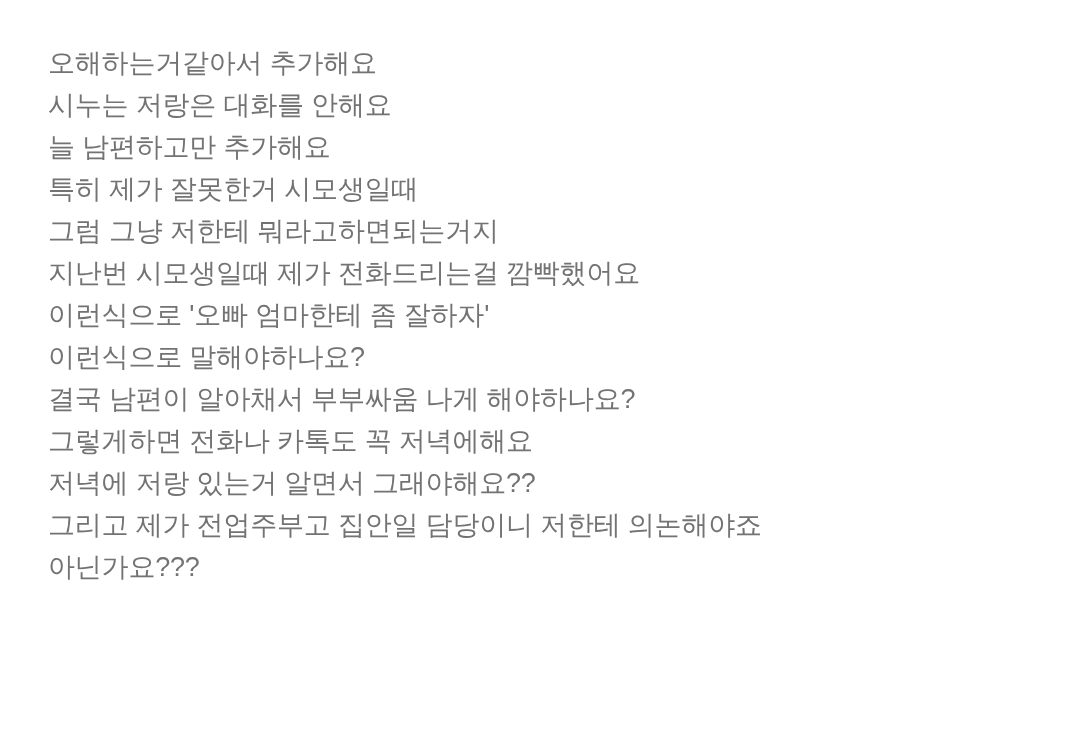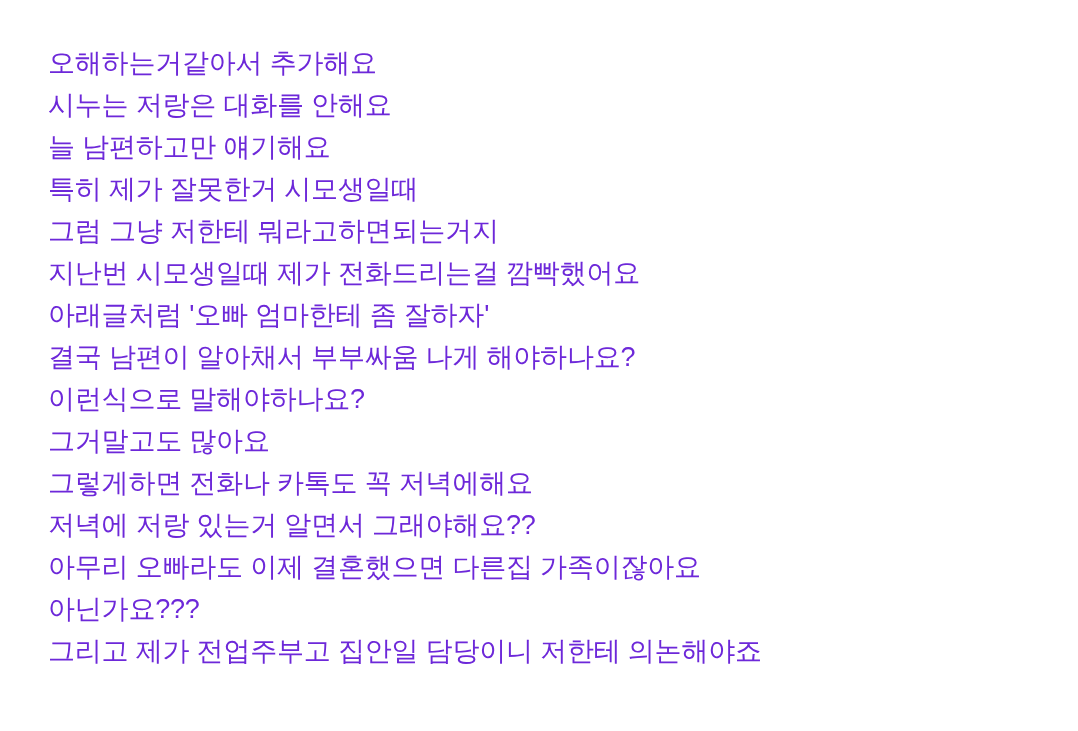--- a/index.html
+++ b/index.html
@@ -15,37 +15,35 @@
   }
   .post-body {
     padding: 42px 40px 0 48px;
   }
   .post-line {
     margin: 0;
     padding: 0;
     font-size: 27px;
     line-height: 42px;
     font-weight: 400;
-    color: #6d28d9;
+    color: #737373;
     letter-spacing: -0.2px;
     white-space: nowrap;
   }
 </style>
 </head>
 <body>
 
 <div class="post-body">
   <p class="post-line">오해하는거같아서 추가해요</p>
   <p class="post-line">시누는 저랑은 대화를 안해요</p>
-  <p class="post-line">늘 남편하고만 얘기해요</p>
+  <p class="post-line">늘 남편하고만 추가해요</p>
   <p class="post-line">특히 제가 잘못한거 시모생일때</p>
   <p class="post-line">그럼 그냥 저한테 뭐라고하면되는거지</p>
   <p class="post-line">지난번 시모생일때 제가 전화드리는걸 깜빡했어요</p>
-  <p class="post-line">아래글처럼 '오빠 엄마한테 좀 잘하자'</p>
+  <p class="post-line">이런식으로 '오빠 엄마한테 좀 잘하자'</p>
+  <p class="post-line">이런식으로 말해야하나요?</p>
   <p class="post-line">결국 남편이 알아채서 부부싸움 나게 해야하나요?</p>
-  <p class="post-line">이런식으로 말해야하나요?</p>
-  <p class="post-line">그거말고도 많아요</p>
   <p class="post-line">그렇게하면 전화나 카톡도 꼭 저녁에해요</p>
   <p class="post-line">저녁에 저랑 있는거 알면서 그래야해요??</p>
-  <p class="post-line">아무리 오빠라도 이제 결혼했으면 다른집 가족이잖아요</p>
+  <p class="post-line">그리고 제가 전업주부고 집안일 담당이니 저한테 의논해야죠</p>
   <p class="post-line">아닌가요???</p>
-  <p class="post-line">그리고 제가 전업주부고 집안일 담당이니 저한테 의논해야죠</p>
 </div>
 
 </body></html>

